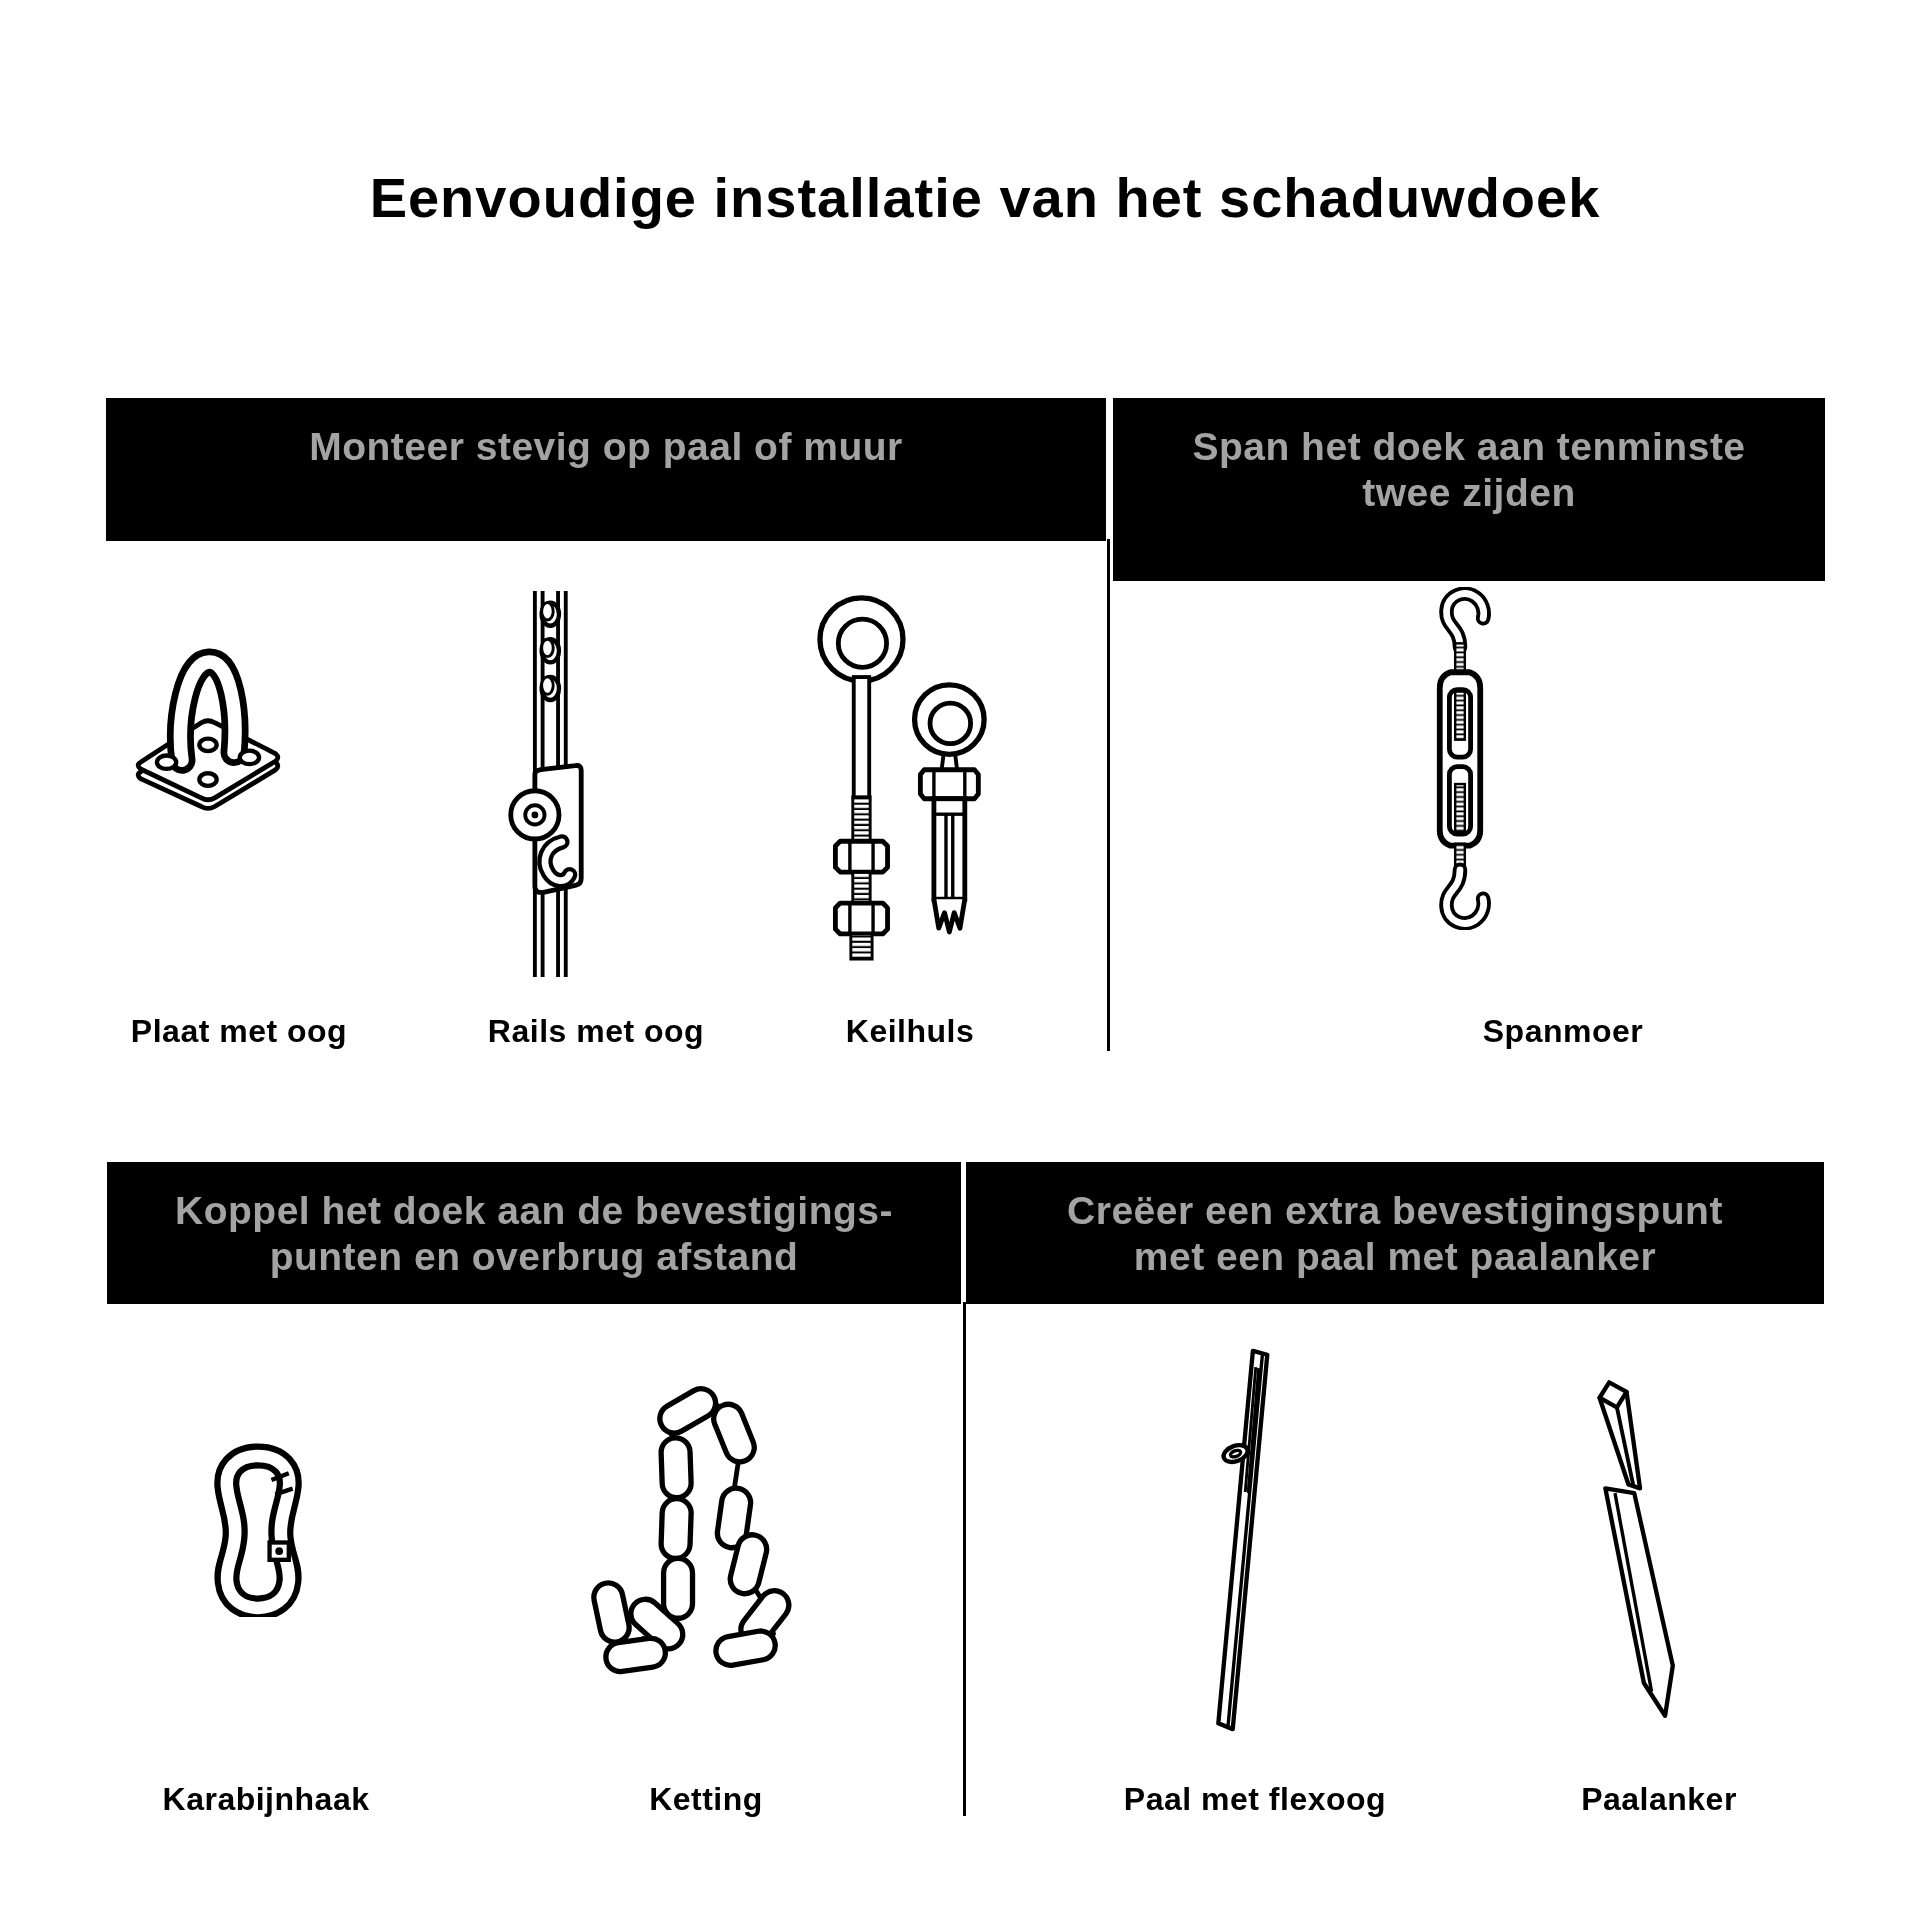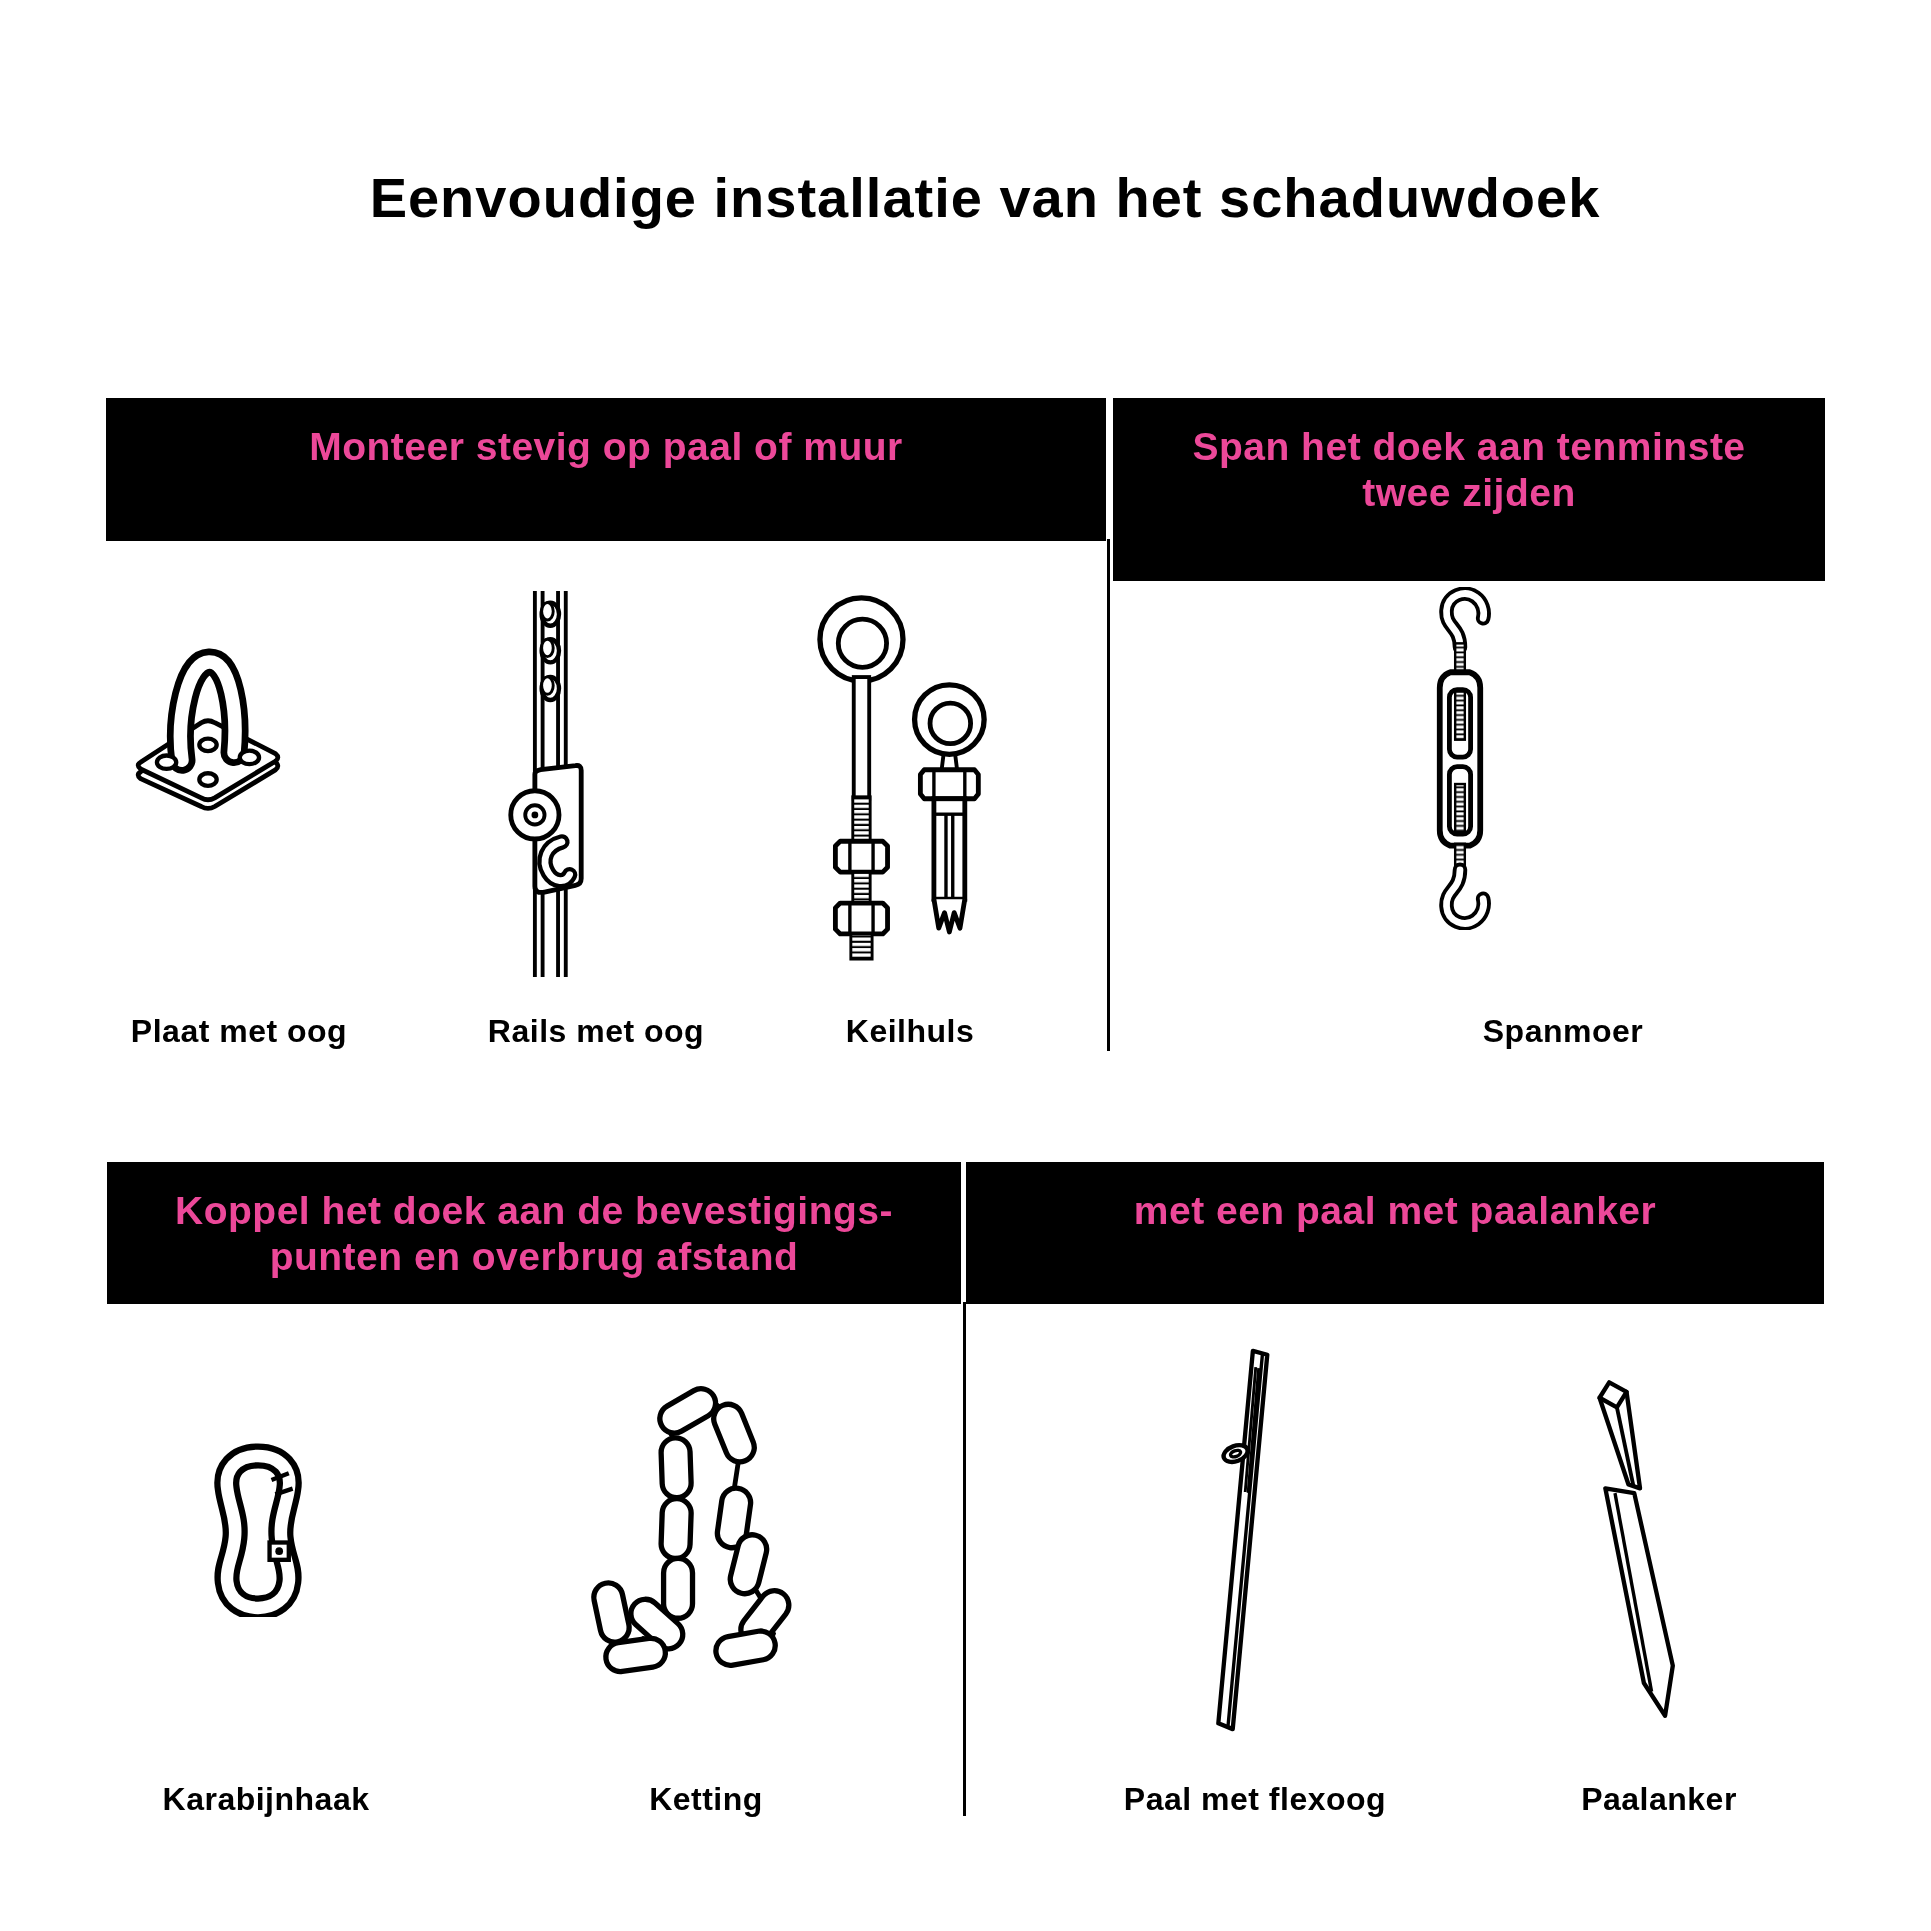--- a/index.html
+++ b/index.html
@@ -1,20 +1,20 @@
 <!DOCTYPE html>
 <html><head>
 <meta charset="utf-8">
 <style>
   html,body{margin:0;padding:0;}
   body{width:1931px;height:1931px;background:#ffffff;font-family:"Liberation Sans",sans-serif;}
   .canvas{position:relative;width:1931px;height:1931px;background:#ffffff;overflow:hidden;color:#000;}
   .title{position:absolute;left:0;right:0;top:165px;margin:0;text-align:center;
          font-size:56px;font-weight:700;letter-spacing:1px;padding-left:39px;}
-  .bar{position:absolute;background:#000000;color:#ec4899;text-align:center;
+  .bar{position:absolute;background:#000000;color:#a3a3a3;text-align:center;
        font-size:39px;font-weight:700;letter-spacing:0.5px;line-height:46px;padding-top:26px;box-sizing:border-box;}
   .bar span{display:block;}
   .bar1{left:106px;top:398px;width:1000px;height:143px;}
   .bar2{left:1113px;top:398px;width:712px;height:183px;}
   .bar3{left:107px;top:1162px;width:854px;height:142px;}
   .bar4{left:966px;top:1162px;width:858px;height:142px;}
   .vdiv{position:absolute;width:2.9px;background:#000000;}
   .d1{left:1107px;top:539px;height:512px;}
   .d2{left:963px;top:1302px;height:514px;}
   .fig{position:absolute;margin:0;padding:0;}
@@ -47,20 +47,21 @@
   </div>
   <div class="bar bar2">
     <span>Span het doek aan tenminste</span>
     <span>twee zijden</span>
   </div>
   <div class="bar bar3">
     <span>Koppel het doek aan de bevestigings-</span>
     <span>punten en overbrug afstand</span>
   </div>
   <div class="bar bar4">
+    <span>Creëer een extra bevestigingspunt</span>
     <span>met een paal met paalanker</span>
   </div>
 
   <div class="vdiv d1"></div>
   <div class="vdiv d2"></div>
 
   <figure class="fig f-plaat">
     <svg width="164" height="183" viewBox="0 0 170 190" fill="none">
 
       <path d="M15,140 L78,96 Q85,92 92,96 L155,130 Q160,134 155,138 L92,176 Q85,180 78,176 L15,147 Q10,143 15,140 Z" fill="#fff" stroke="#000" stroke-width="5" stroke-linejoin="round"></path>

